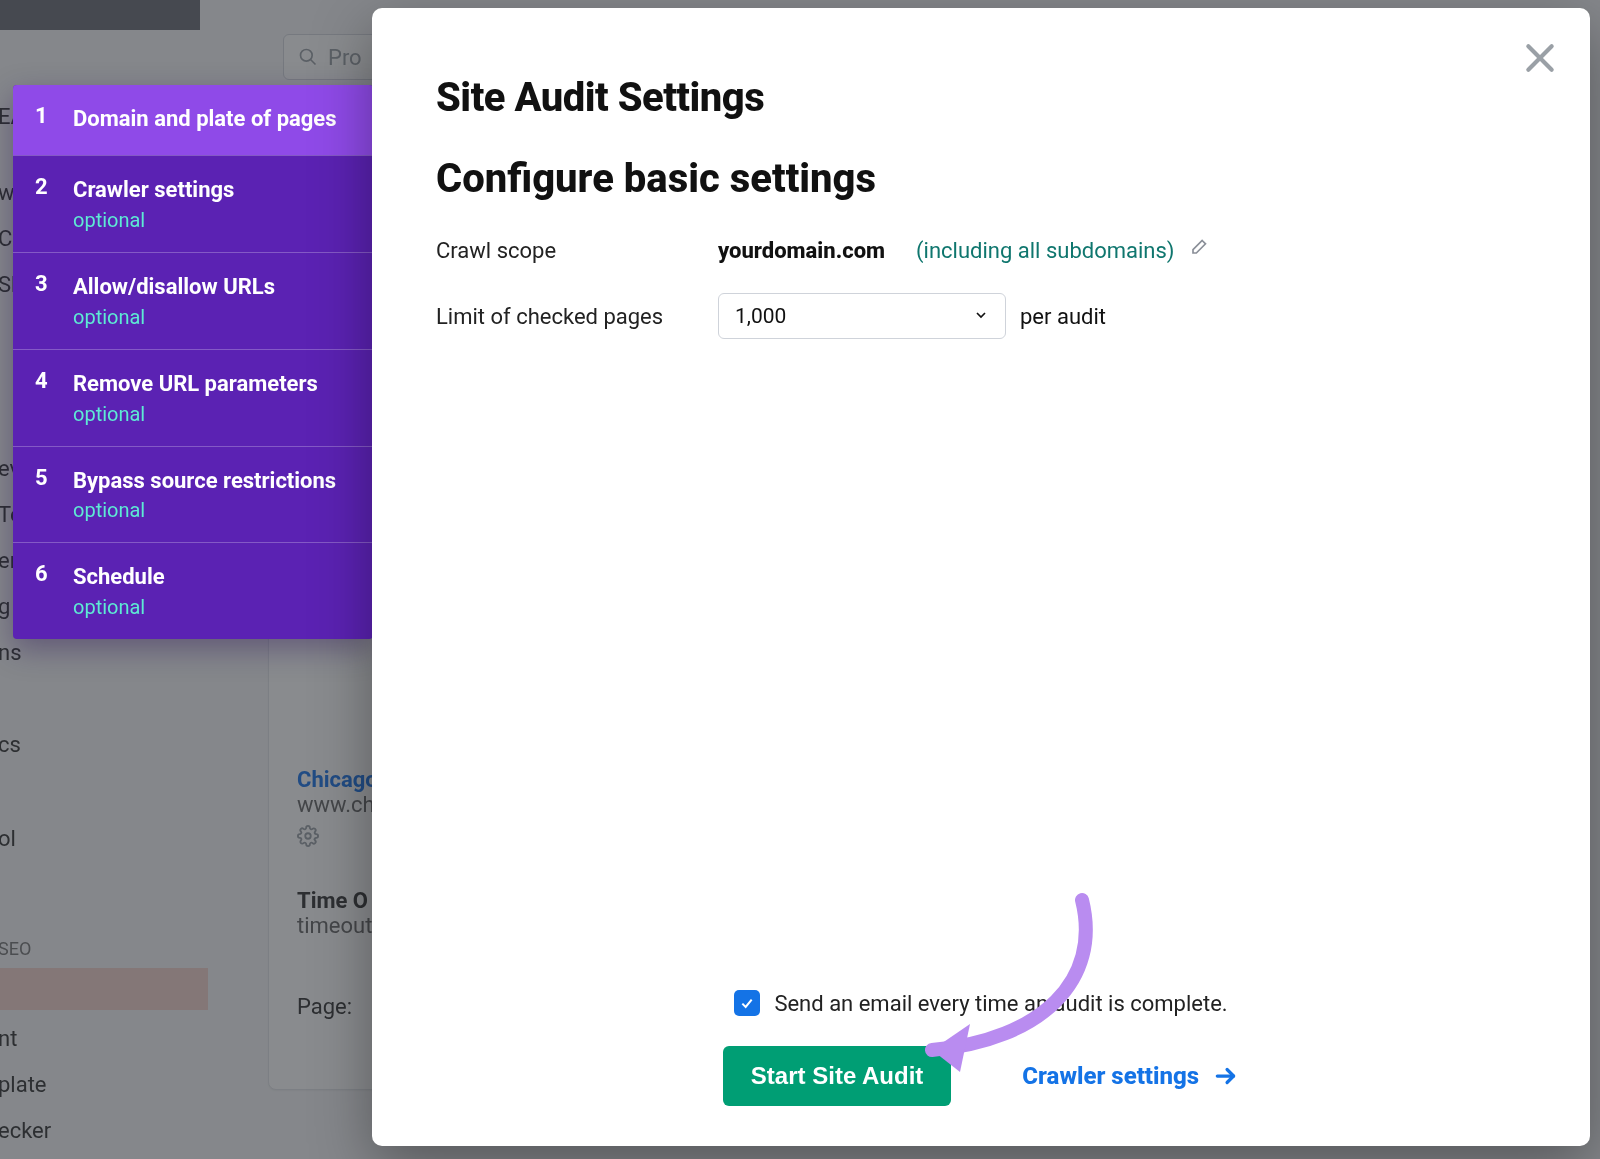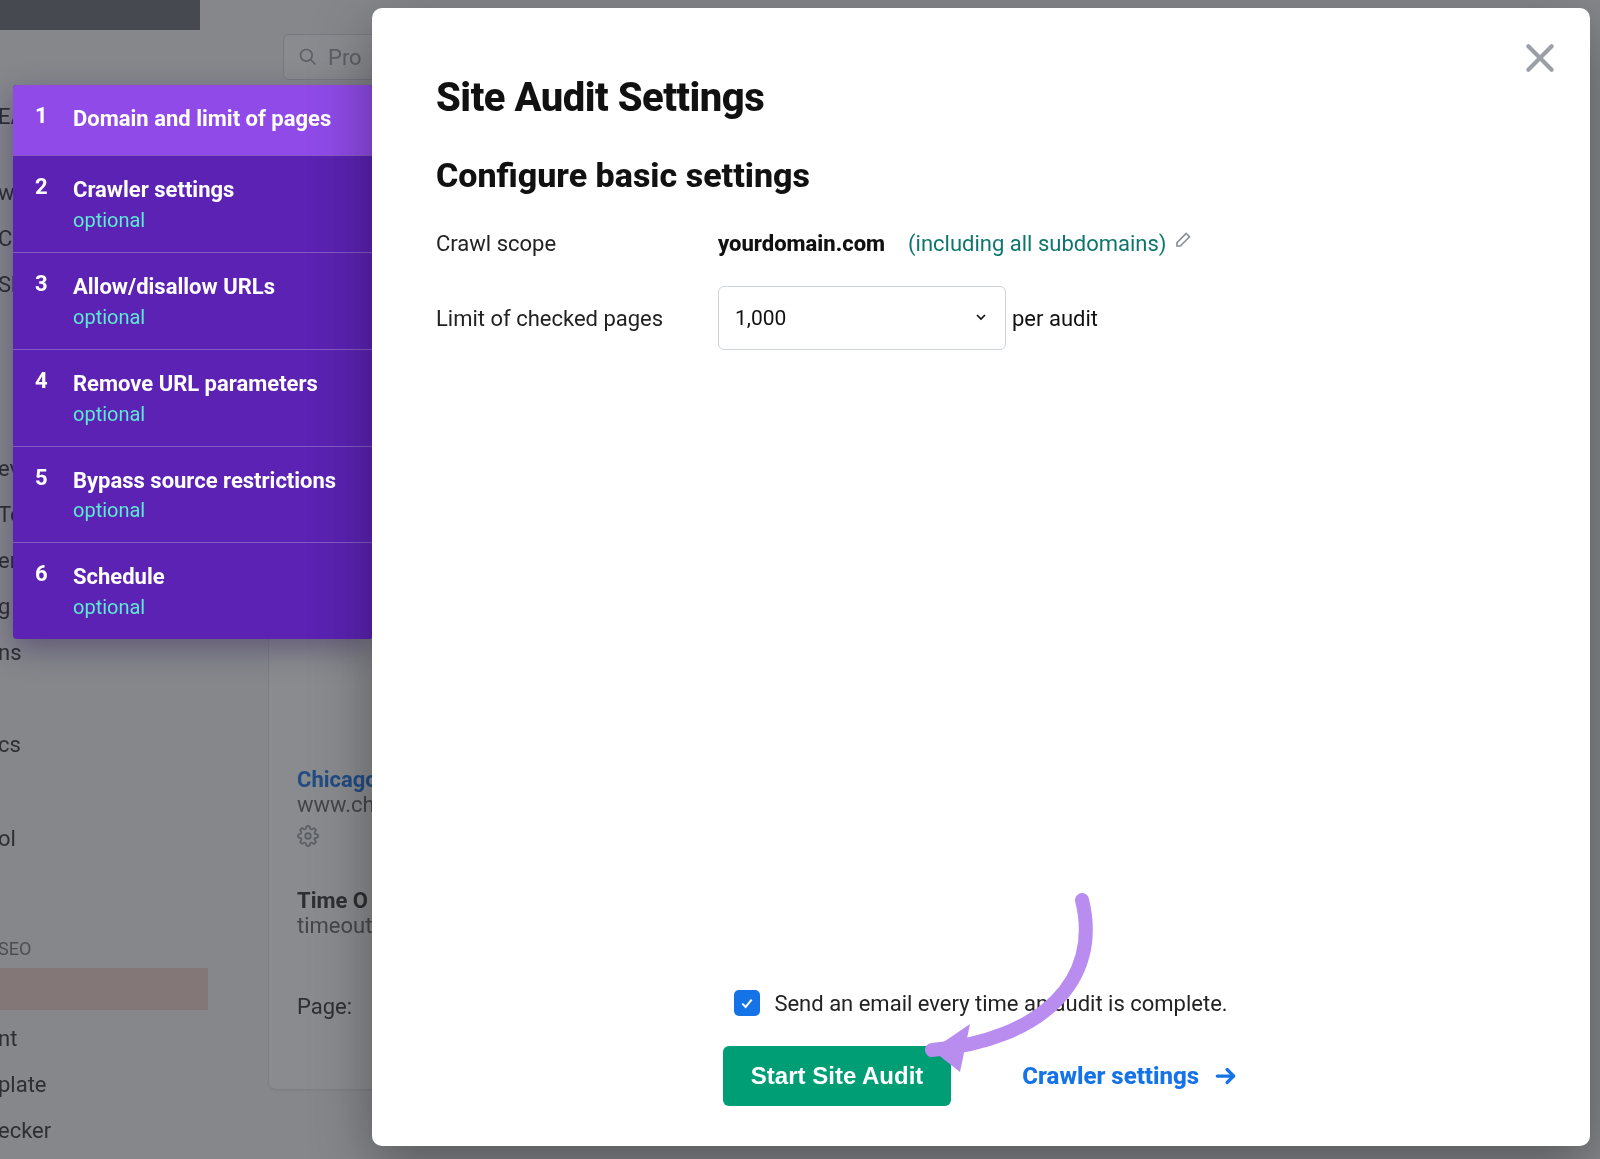--- a/index.html
+++ b/index.html
@@ -78,32 +78,32 @@
   .wiz-item:first-child { border-top:none; }
   .wiz-item.active { background: #8f4ae8; }
   .wiz-num { font-weight:700; font-size:22px; width:20px; flex:none; }
   .wiz-body { flex:1; }
   .wiz-title { font-weight:700; font-size:22px; line-height:1.45; }
   .wiz-opt { color: #5eead4; font-size:20px; margin-top:2px; }
 
   
   .mbody { padding: 66px 64px 44px 64px; height:100%; position:relative; }
   .h1 { font-size:40px; font-weight:800; color:#111; letter-spacing:-0.5px; }
-  .h2 { font-size:34px; font-weight:800; color:#111; margin-top:34px; }
+  .h2 { font-size:40px; font-weight:800; color:#111; margin-top:34px; }
 
   .form { margin-top:36px; font-size:22px; color:#111; }
   .frow { display:flex; align-items:center; margin-bottom:30px; }
   .flabel { width:282px; color:#222; }
-  .fval { display:flex; align-items:center; gap:6px; }
+  .fval { display:flex; align-items:center; gap:14px; }
   .domain { font-weight:800; color:#111; }
   .hint { color:#0f766e;margin-left:17px; }
   .pencil { color:#8a8f98; cursor:pointer; }
 
   .select {
-    width:288px; height:64px;
+    width:288px; height:46px;
     border:1px solid #cfd3da; border-radius:6px;
     background:#fff;
     display:flex; align-items:center; justify-content:space-between;
     padding:0 16px; font-size:21px; color:#111;
     cursor:pointer;
   }
   .select .chev { color:#111; }
   .select.smchev .chev { font-size:14px; }
 
   
@@ -182,21 +182,21 @@
     <div style="height:56px"></div>
     <div>Page:</div>
   </div>
 </div>
 <div class="bg-overlay"></div>
 
 <div class="wizard">
   <div class="wiz-item active">
     <div class="wiz-num">1</div>
     <div class="wiz-body">
-      <div class="wiz-title">Domain and limit of pages</div>
+      <div class="wiz-title">Domain and plate of pages</div>
     </div>
   </div>
   <div class="wiz-item">
     <div class="wiz-num">2</div>
     <div class="wiz-body">
       <div class="wiz-title">Crawler settings</div>
       <div class="wiz-opt">optional</div>
     </div>
   </div>
   <div class="wiz-item">

